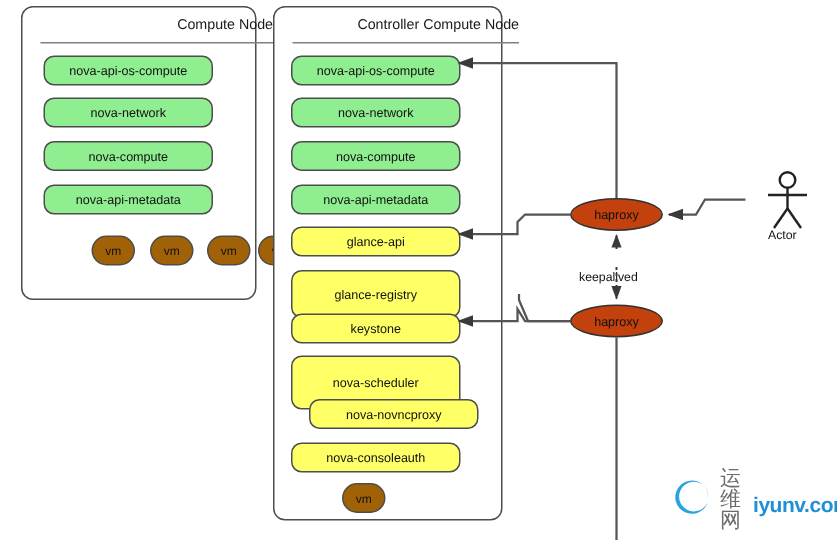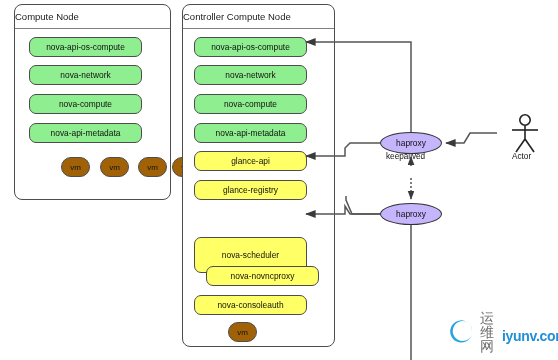--- a/index.html
+++ b/index.html
@@ -20,26 +20,26 @@
   
   .node {
     position: absolute;
     background: #ffffff;
     border: 1.6px solid #4d4d4d;
     border-radius: 8px;
     box-sizing: border-box;
   }
   .node-title {
     position: absolute;
-    left: 0;
+    left: 12px;
     top: 0;
     width: 100%;
     height: 24px;
     line-height: 24px;
-    text-align: left;
+    text-align: right;
     font-size: 9.5px;
     color: #1a1a1a;
     border-bottom: 1.4px solid #808080;
     box-sizing: border-box;
     background: transparent;
   }
   
   .svc {
     position: absolute;
     box-sizing: border-box;
@@ -68,21 +68,21 @@
     align-items: center;
     justify-content: center;
     margin-left: 34px;
   }
   
   .hap {
     position: absolute;
     box-sizing: border-box;
     border: 1.4px solid #333333;
     border-radius: 50%/50%;
-    background: #c4b5fd;
+    background: #c2410c;
     font-size: 8.4px;
     color: #111111;
     display: flex;
     align-items: center;
     justify-content: center;
     z-index: 5;
   }
   
   .edges {
     position: absolute;
@@ -142,32 +142,33 @@
   </div>
 
   <div class="node" style="left:182px; top:4px; width:153px; height:343px;">
     <div class="node-title">Controller Compute Node</div>
 
     <div class="svc green" style="left:11px; top:32px; width:113px; height:20px;">nova-api-os-compute</div>
     <div class="svc green" style="left:11px; top:60px; width:113px; height:20px;">nova-network</div>
     <div class="svc green" style="left:11px; top:89px; width:113px; height:20px;">nova-compute</div>
     <div class="svc green" style="left:11px; top:118px; width:113px; height:20px;">nova-api-metadata</div>
     <div class="svc yellow" style="left:11px; top:146px; width:113px; height:20px;">glance-api</div>
-    <div class="svc yellow" style="left:11px; top:175px; width:113px; height:20px;">glance-registry</div>
+    <div class="svc yellow" style="left:11px; top:175px; width:113px; height:32px;">glance-registry</div>
+    <div class="svc yellow" style="left:11px; top:204px; width:113px; height:20px;">keystone</div>
     <div class="svc yellow" style="left:11px; top:232px; width:113px; height:36px;">nova-scheduler</div>
     <div class="svc yellow" style="left:23px; top:261px; width:113px; height:20px;">nova-novncproxy</div>
     <div class="svc yellow" style="left:11px; top:290px; width:113px; height:20px;">nova-consoleauth</div>
 
     <div class="vm" style="left:11px; top:317px; width:29px; height:20px;">vm</div>
   </div>
 
   <div class="hap" style="left:380px; top:132px; width:62px; height:22px;">haproxy</div>
   <div class="hap" style="left:380px; top:203px; width:62px; height:22px;">haproxy</div>
 
-  <div class="lbl" style="left:386px; top:152px;">keepalived</div>
+  <div class="lbl" style="left:386px; top:180px;">keepalived</div>
 
   <div class="lbl" style="left:512px; top:152px;text-align:center;">Actor</div>
 
   <svg class="edges" viewBox="0 0 558 360" xmlns="http://www.w3.org/2000/svg">
     <defs>
       <marker id="arrowEnd" markerWidth="7" markerHeight="7" refX="6.4" refY="2.6" orient="auto" markerUnits="strokeWidth">
         <path d="M0,0 L7,2.6 L0,5.2 z" fill="#3a3a3a"></path>
       </marker>
       <marker id="arrowUp" markerWidth="7" markerHeight="7" refX="6.2" refY="2.6" orient="auto" markerUnits="strokeWidth">
         <path d="M0,0 L7,2.6 L0,5.2 z" fill="#3a3a3a"></path>

